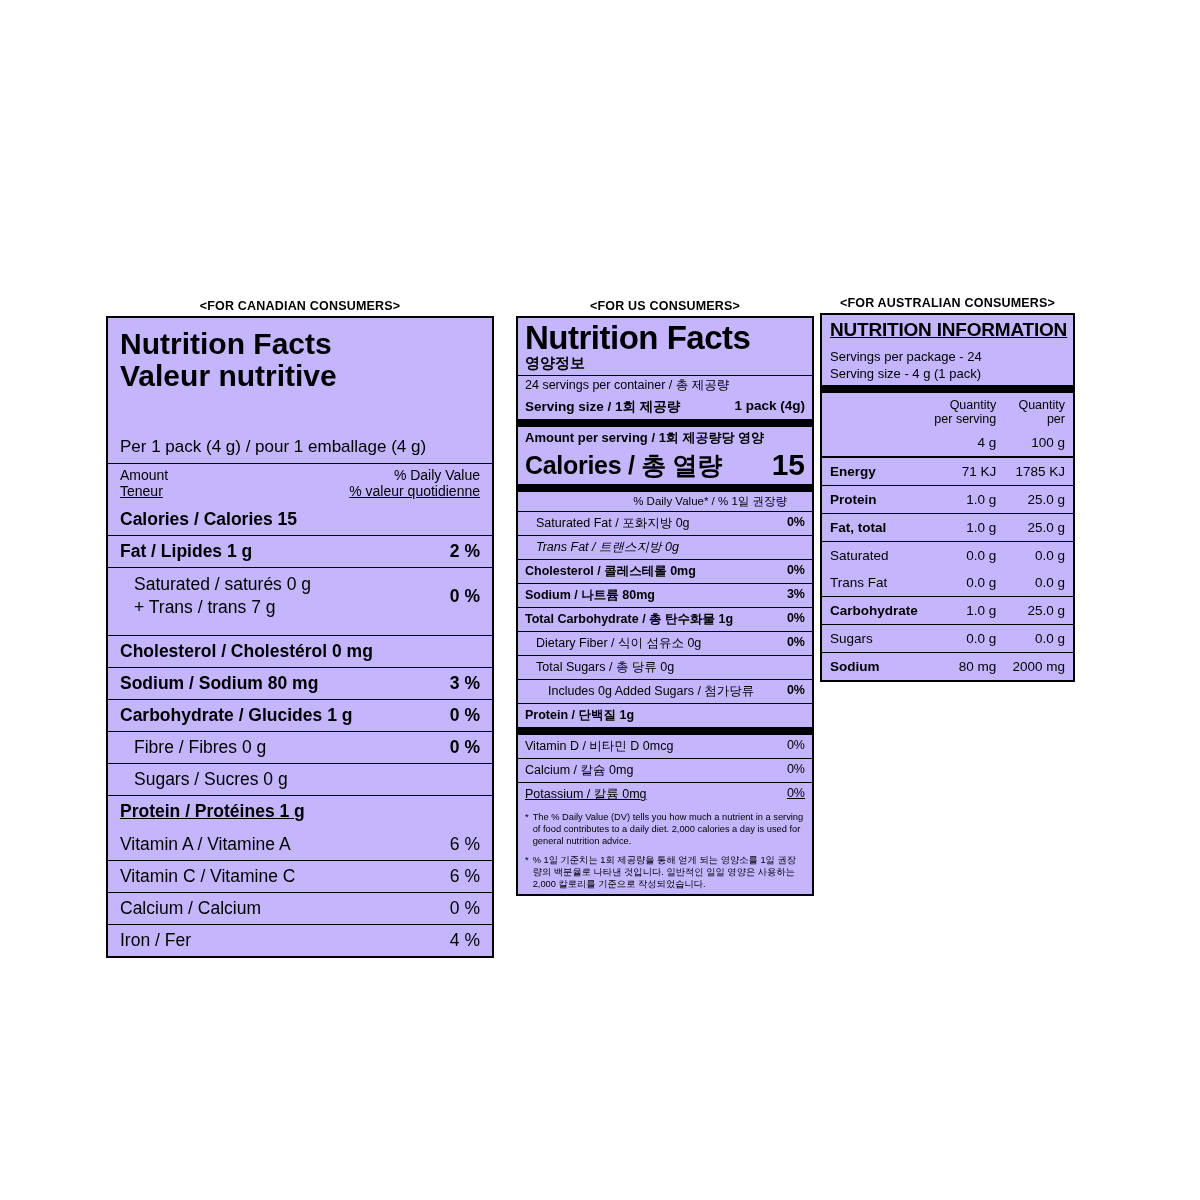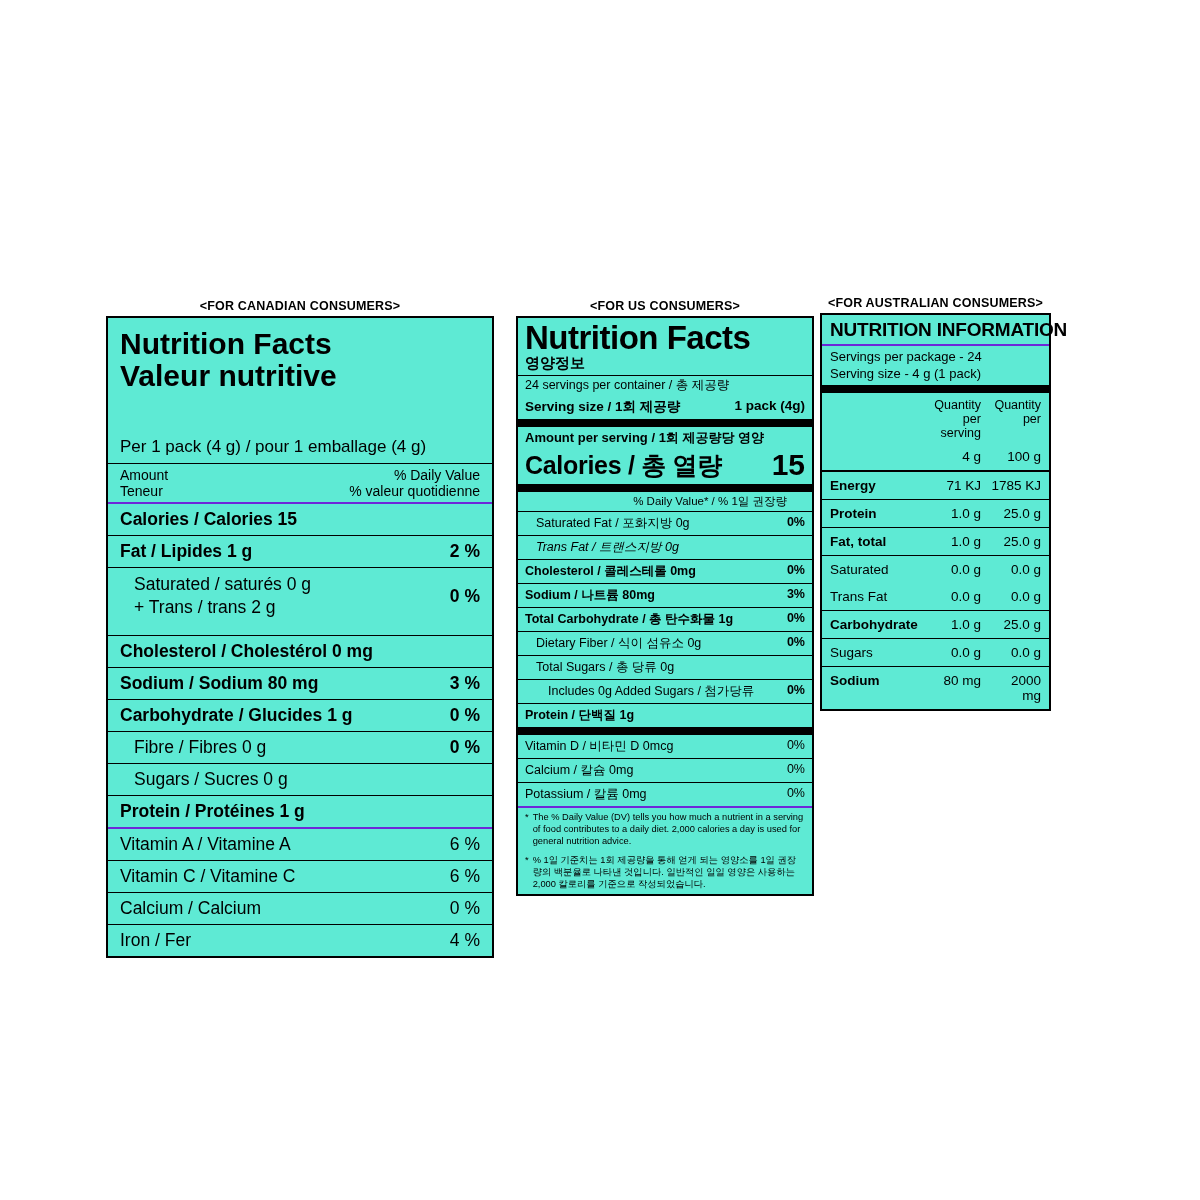--- a/index.html
+++ b/index.html
@@ -27,25 +27,25 @@
   .panel-header {
     text-align: center;
     font-size: 12.5px;
     font-weight: bold;
     letter-spacing: 0.2px;
     margin-bottom: 3px;
     white-space: nowrap;
   }
   .box {
     border: 2px solid #000;
-    background: #5eead4;
+    background: #c4b5fd;
     box-sizing: border-box;
   }
   .rule-thin   { border-bottom: 1px solid #000; }
-  .rule-med    { border-bottom: 2px solid #6d28d9; }
+  .rule-med    { border-bottom: 2px solid #c4b5fd; text-decoration: underline; }
   .rule-thick  { border-bottom: 8px solid #000; }
 
   
   #ca-panel {
     position: absolute;
     left: 106px;
     top: 287px;
     width: 388px;
   }
   #ca-box { padding: 0; }
@@ -164,21 +164,21 @@
     display: flex;
     gap: 4px;
   }
   .us-foot .star { flex: 0 0 auto; }
 
   
   #au-panel {
     position: absolute;
     left: 820px;
     top: 284px;
-    width: 231px;
+    width: 255px;
   }
   .au-title {
     font-size: 19px;
     font-weight: bold;
     letter-spacing: -0.2px;
     padding: 4px 8px 3px 8px;
     white-space: nowrap;
   }
   .au-sub {
     font-size: 13px;
@@ -230,21 +230,21 @@
       </div>
 
       <div class="ca-line rule-thin">
         <span class="ca-b">Fat / Lipides 1 g</span>
         <span class="ca-b">2 %</span>
       </div>
 
       <div class="ca-sub-two rule-thin">
         <span class="lbl">
           <span>Saturated / saturés 0 g</span><br>
-          <span>+ Trans / trans 2 g</span>
+          <span>+ Trans / trans 7 g</span>
         </span>
         <span class="ca-b">0 %</span>
       </div>
 
       <div class="ca-line rule-thin">
         <span class="ca-b">Cholesterol / Cholestérol 0 mg</span>
         <span></span>
       </div>
 
       <div class="ca-line rule-thin">

